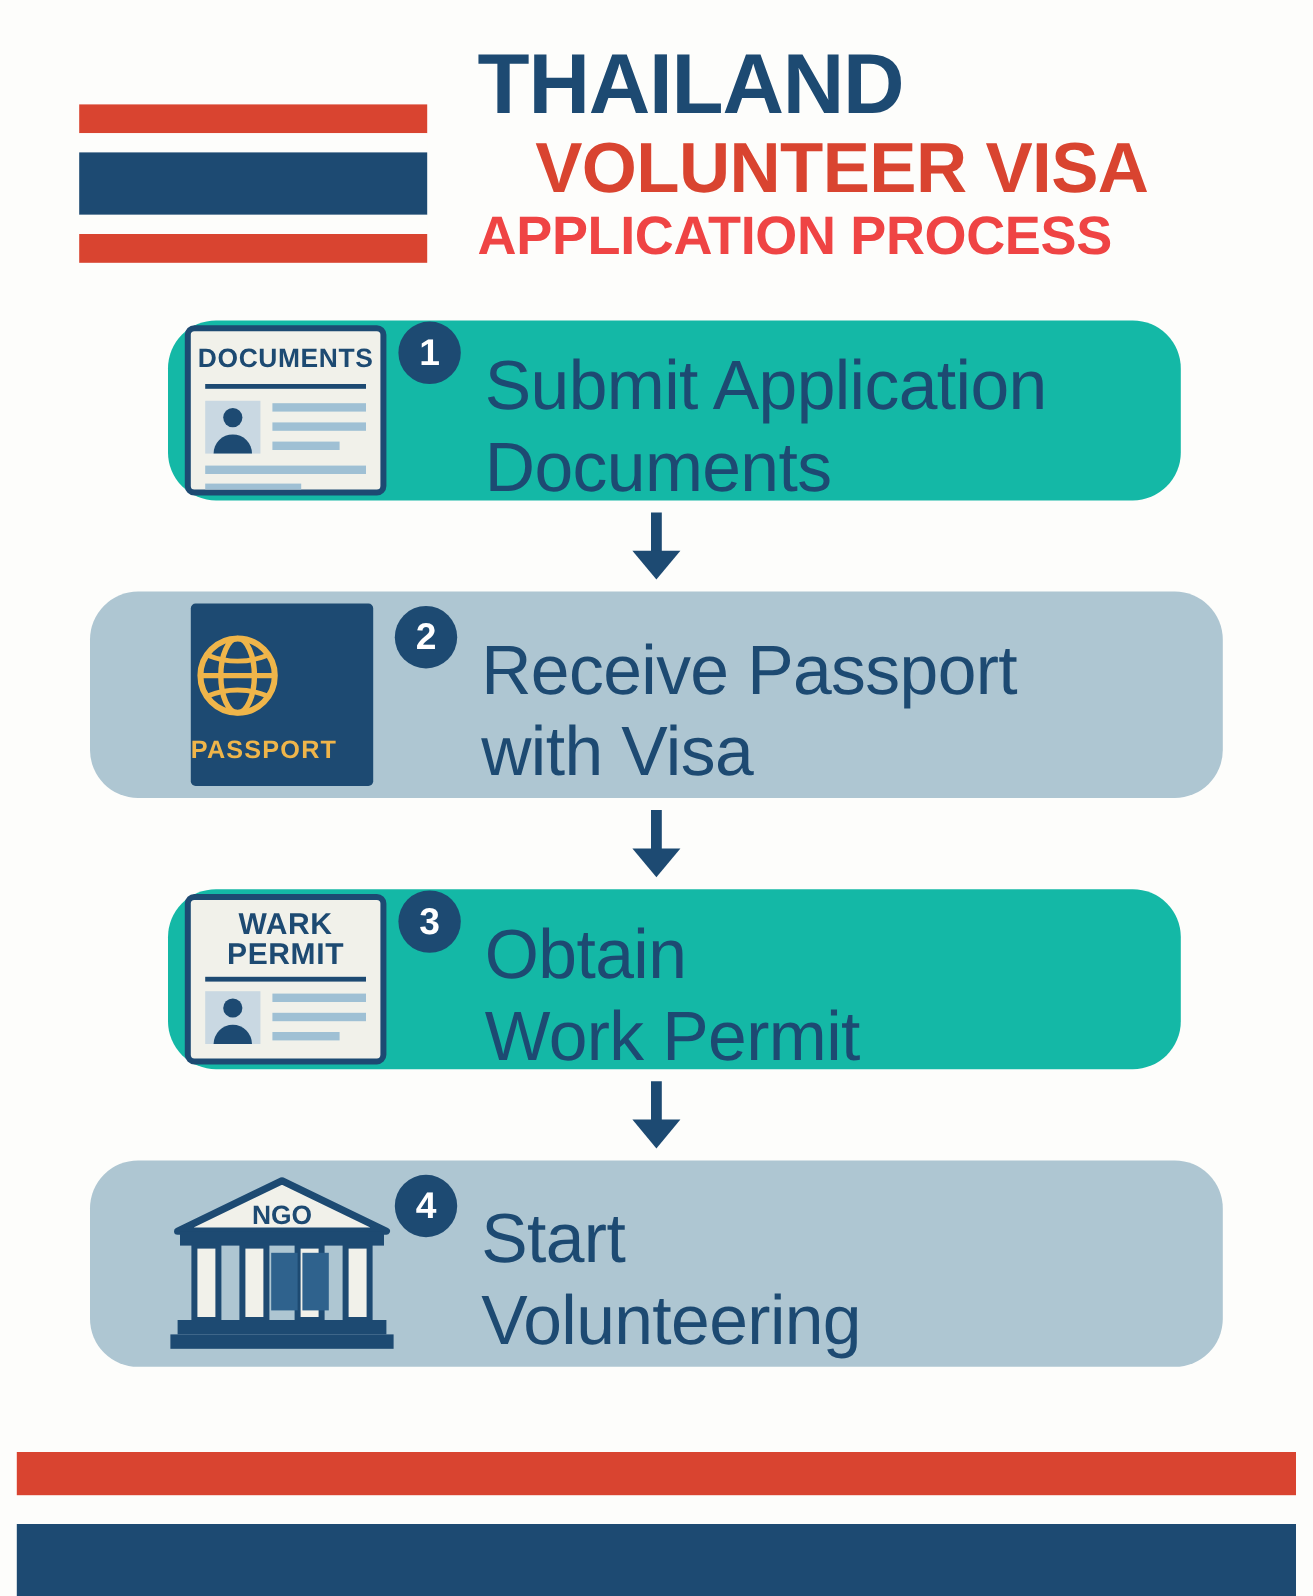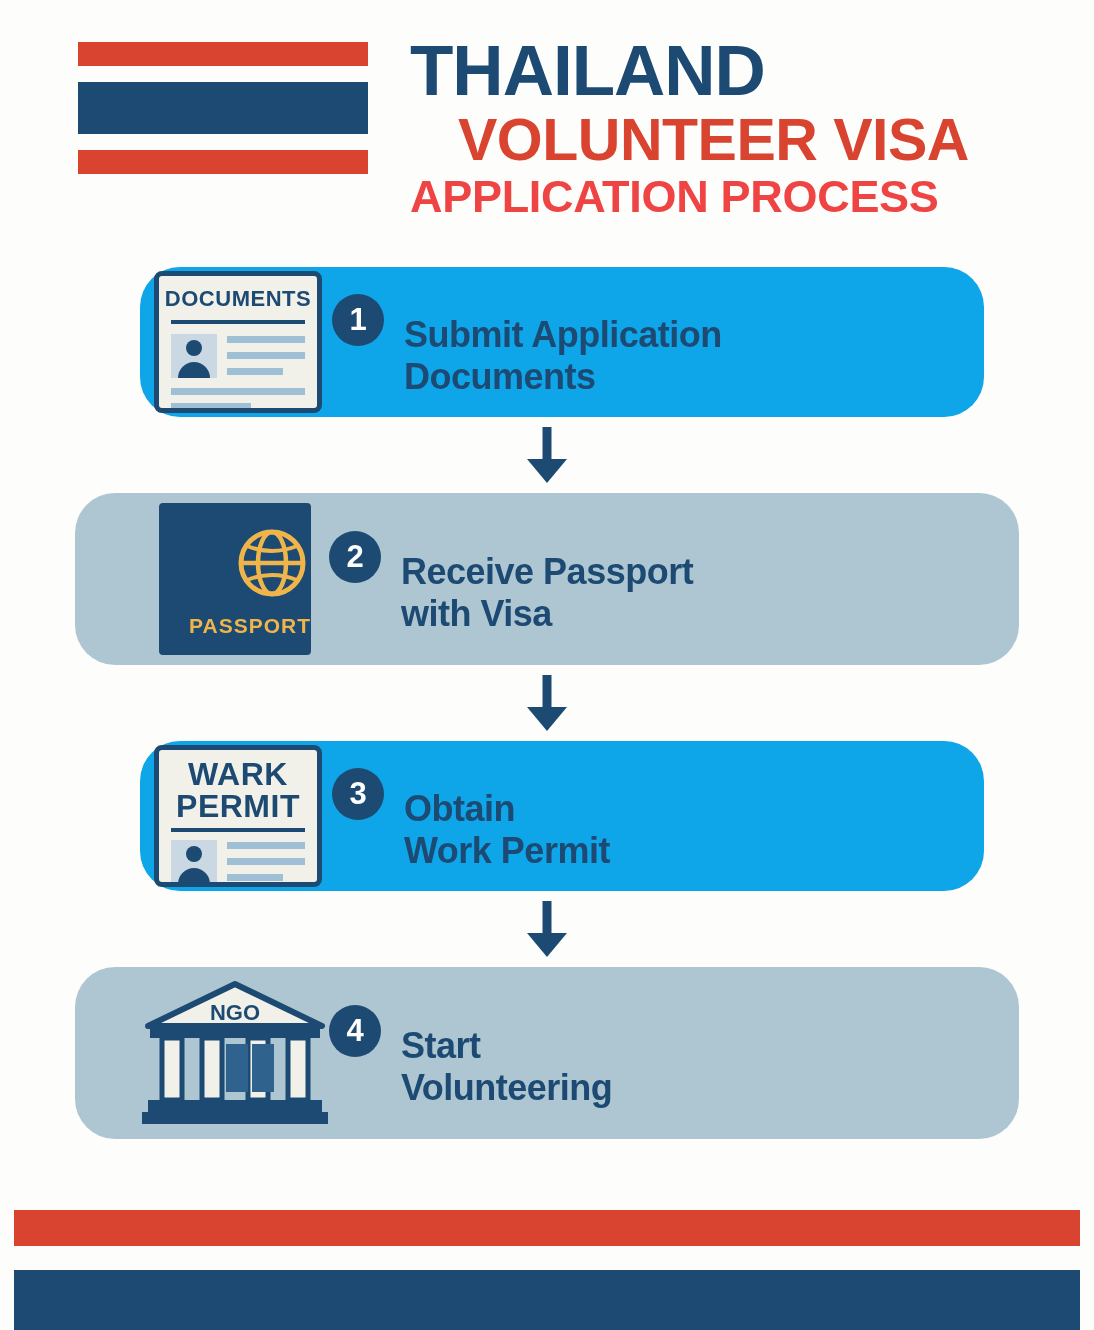--- a/index.html
+++ b/index.html
@@ -12,22 +12,22 @@
     background: #fdfdfb;
     font-family: "Liberation Sans", sans-serif;
     overflow: hidden;
     position: relative;
   }
 
   
   .header {
     position: relative;
     display: flex;
-    align-items: flex-start;
-    padding: 36px 0 0 12px;
+    align-items: flex-end;
+    padding: 36px 0 0 0;
   }
   .flag {
     width: 290px;
     margin-left: 66px;
     margin-top: 6px;
     flex: 0 0 auto;
   }
   .flag-stripe {
     width: 100%;
   }
@@ -65,21 +65,21 @@
   .steps {
     margin-top: 48px;
   }
   .step {
     display: flex;
     align-items: center;
     border-radius: 40px;
     box-sizing: border-box;
   }
   .step.tint-light {
-    background: #0ea5e9;
+    background: #14b8a6;
     margin: 0 110px 0 140px;
     padding: 18px 0;
     height: 150px;
   }
   .step.tint-blue {
     background: #aec6d2;
     margin: 0 75px 0 75px;
     padding: 18px 0;
     height: 172px;
   }
@@ -107,22 +107,22 @@
     font-size: 31px;
     font-weight: 700;
     display: flex;
     align-items: center;
     justify-content: center;
     flex: 0 0 auto;
     margin-top: 8px;
   }
   .step-label {
     margin-left: 20px;
-    font-size: 36px;
-    font-weight: 700;
+    font-size: 58px;
+    font-weight: 400;
     color: #1d4a72;
     line-height: 1.18;
     white-space: pre-line;
     letter-spacing: -0.5px;
     margin-top: 28px;
   }
 
   .arrow {
     display: flex;
     justify-content: center;
@@ -145,21 +145,21 @@
     color: #1d4a72;
     font-weight: 800;
     text-align: center;
     letter-spacing: 0.5px;
   }
   .icon-card .card-title.one {
     font-size: 22px;
     margin-top: 10px;
   }
   .icon-card .card-title.two {
-    font-size: 32px;
+    font-size: 25px;
     margin-top: 8px;
     line-height: 1.0;
   }
   .card-rule {
     height: 4px;
     background: #1d4a72;
     margin: 8px 12px 0 12px;
   }
   .card-body {
     display: flex;
@@ -206,21 +206,21 @@
   .card-bottom-lines i { display: block; height: 7px; background: #9fc0d4; }
   .card-bottom-lines i.s { width: 60%; }
 
   .passport {
     width: 152px;
     height: 152px;
     background: #1d4a72;
     border-radius: 4px;
     display: flex;
     flex-direction: column;
-    align-items: flex-end;
+    align-items: flex-start;
     justify-content: center;
   }
   .passport .globe { margin-top: 4px; }
   .passport .pp-label {
     color: #efb54a;
     font-size: 21px;
     font-weight: 800;
     letter-spacing: 1px;
     margin-top: 12px;
   }

